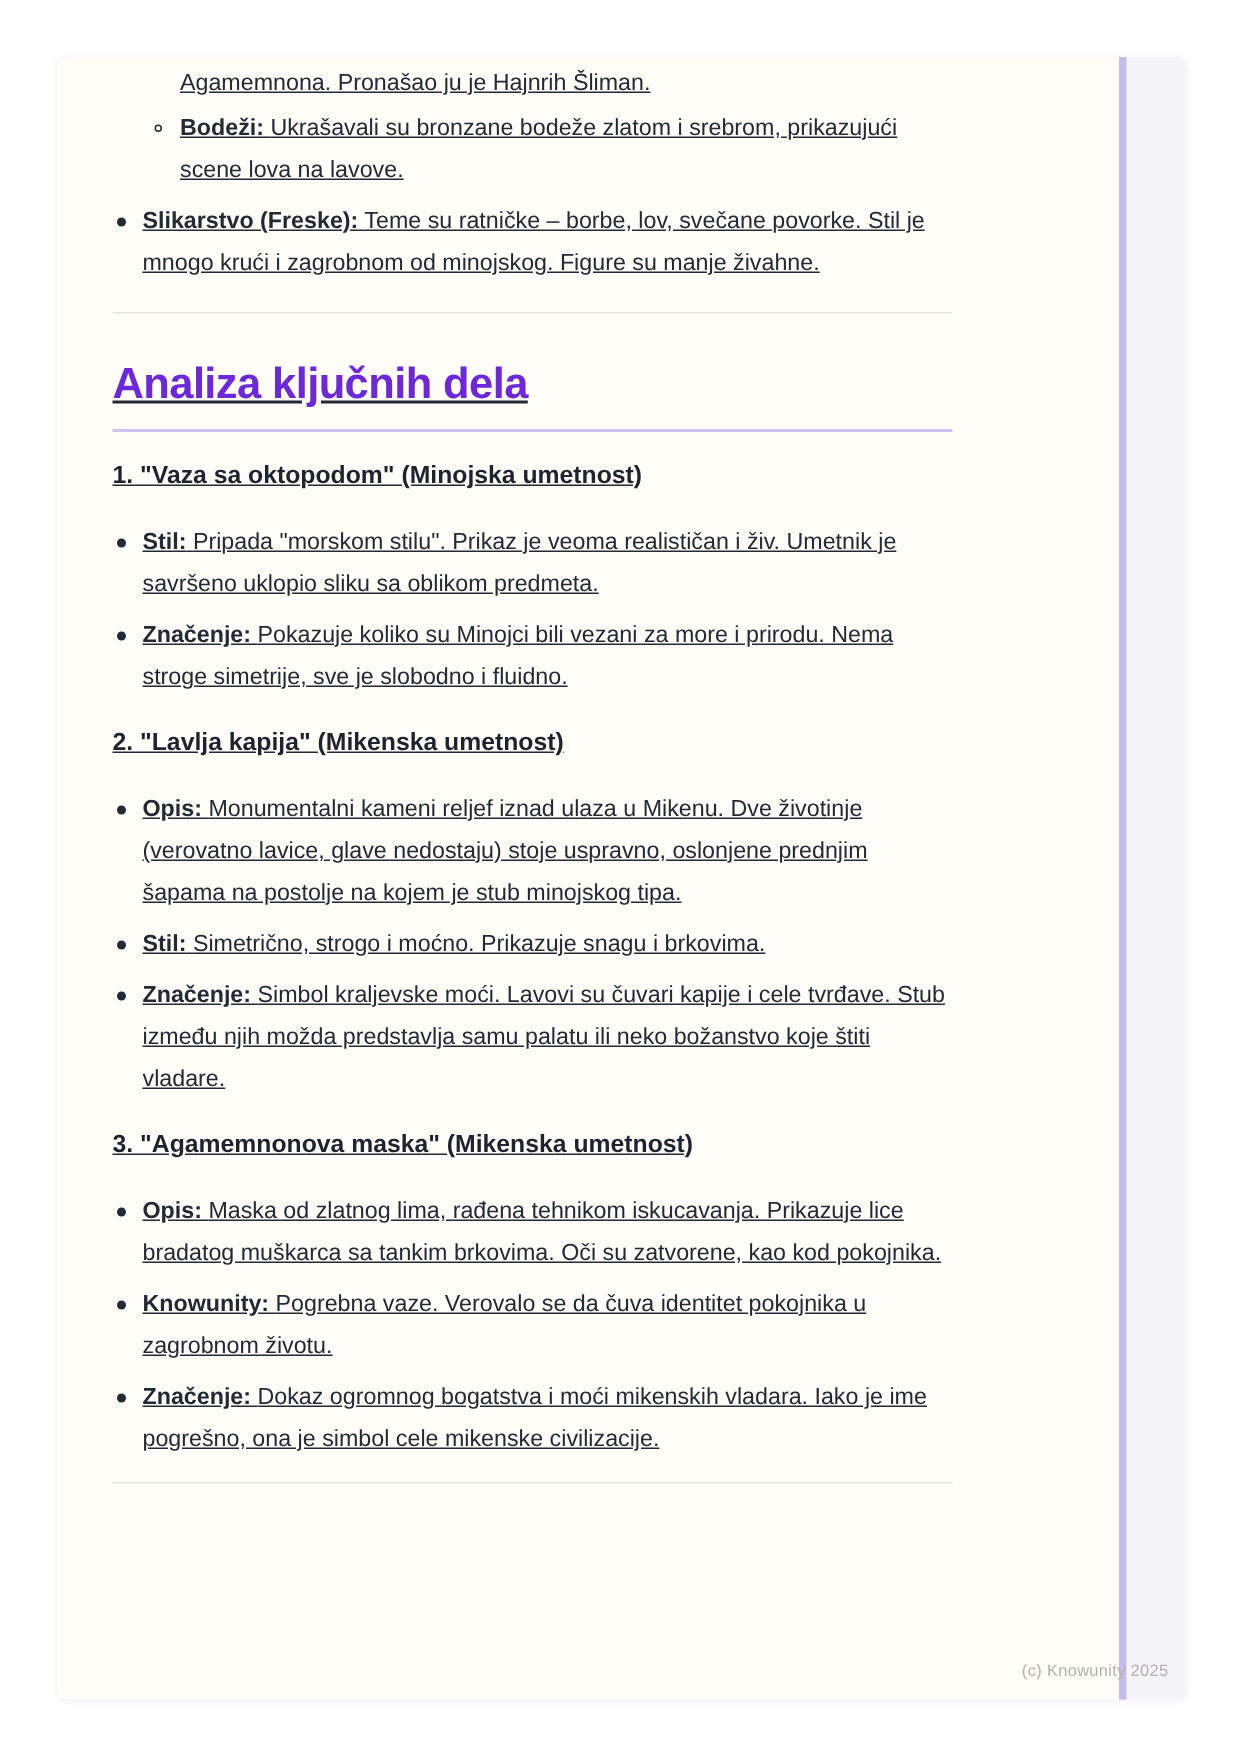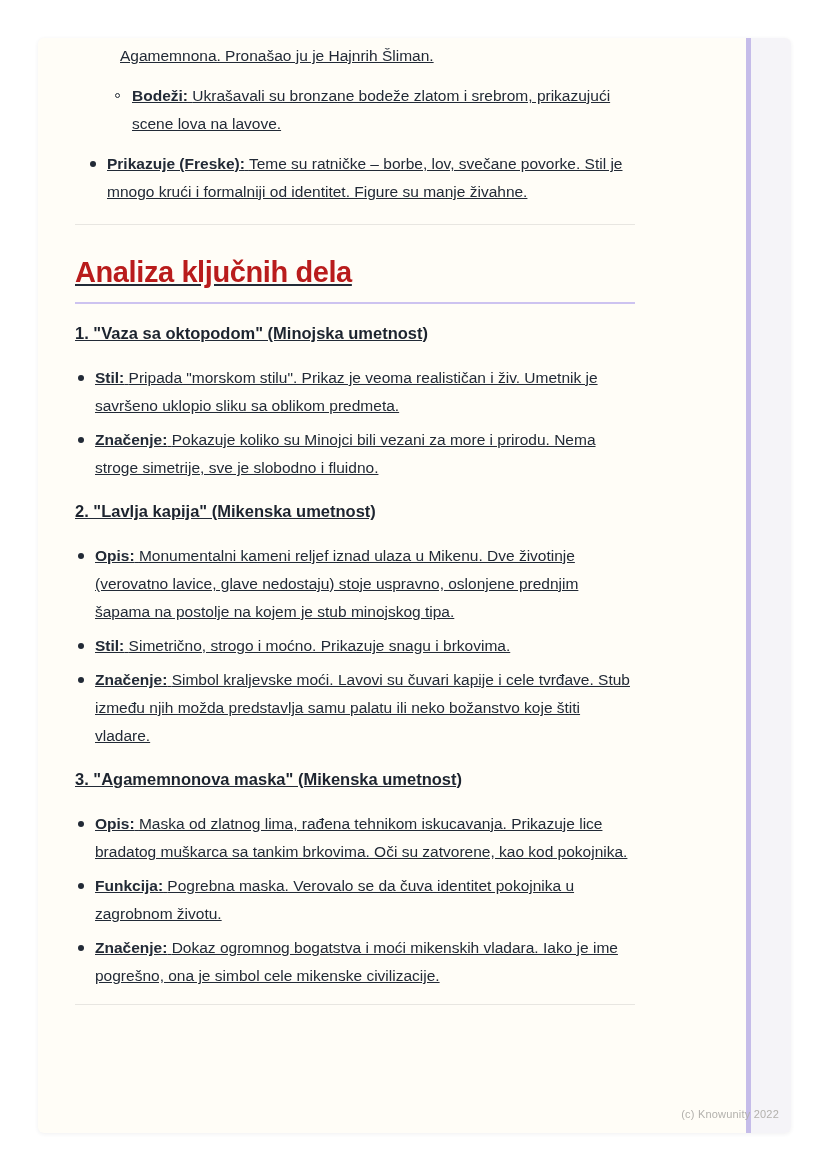--- a/index.html
+++ b/index.html
@@ -37,21 +37,21 @@
     position: absolute;
     left: 37px; top: 4px;
     width: 560px;
     color: #222a36;
     font-size: 15.5px;
     line-height: 28px;
     z-index: 2;
     text-decoration: underline;
   }
   .cont-line { margin: 0 0 2px 45px; }
-  ul { list-style: none; margin: 12px; padding: 0; }
+  ul { list-style: none; margin: 0; padding: 0; }
   li { position: relative; margin-bottom: 6px; }
   ul.top-list > li { padding-left: 20px; }
   ul.nested-list { margin-bottom: 5px; }
   ul.nested-list > li { padding-left: 45px; }
   .dot {
     position: absolute; left: 3px; top: 11px;
     width: 6px; height: 6px; border-radius: 50%;
     background: #222a36;
   }
   .circle {
@@ -67,21 +67,21 @@
     margin: 18px 0 0 0;
     width: 560px;
   }
   hr.divider-bottom { margin-top: 14px; }
   h2.section-title {
     margin: 30px 0 0 0;
     font-size: 29px;
     line-height: 34px;
     font-weight: 700;
     letter-spacing: -0.4px;
-    color: #b91c1c;
+    color: #6d28d9;
     padding-bottom: 13px;
     border-bottom: 2px solid #cdc3f0;
   }
   h3.work-heading {
     margin: 18px 0 0 0;
     font-size: 16.5px;
     line-height: 22px;
     font-weight: 700;
     color: #1d242f;
   }
@@ -111,22 +111,22 @@
       <li>
         <span class="circle"></span>
         <span class="label">Bodeži:</span>
         <span>Ukrašavali su bronzane bodeže zlatom i srebrom, prikazujući scene lova na lavove.</span>
       </li>
     </ul>
 
     <ul class="top-list">
       <li>
         <span class="dot"></span>
-        <span class="label">Prikazuje (Freske):</span>
-        <span>Teme su ratničke – borbe, lov, svečane povorke. Stil je mnogo krući i formalniji od identitet. Figure su manje živahne.</span>
+        <span class="label">Slikarstvo (Freske):</span>
+        <span>Teme su ratničke – borbe, lov, svečane povorke. Stil je mnogo krući i zagrobnom od minojskog. Figure su manje živahne.</span>
       </li>
     </ul>
 
     <hr class="divider">
 
     <h2 class="section-title">Analiza ključnih dela</h2>
 
     <h3 class="work-heading first-heading">1. "Vaza sa oktopodom" (Minojska umetnost)</h3>
     <ul class="top-list points">
       <li>
@@ -162,27 +162,27 @@
 
     <h3 class="work-heading">3. "Agamemnonova maska" (Mikenska umetnost)</h3>
     <ul class="top-list points">
       <li>
         <span class="dot"></span>
         <span class="label">Opis:</span>
         <span>Maska od zlatnog lima, rađena tehnikom iskucavanja. Prikazuje lice bradatog muškarca sa tankim brkovima. Oči su zatvorene, kao kod pokojnika.</span>
       </li>
       <li>
         <span class="dot"></span>
-        <span class="label">Funkcija:</span>
-        <span>Pogrebna maska. Verovalo se da čuva identitet pokojnika u zagrobnom životu.</span>
+        <span class="label">Knowunity:</span>
+        <span>Pogrebna vaze. Verovalo se da čuva identitet pokojnika u zagrobnom životu.</span>
       </li>
       <li>
         <span class="dot"></span>
         <span class="label">Značenje:</span>
         <span>Dokaz ogromnog bogatstva i moći mikenskih vladara. Iako je ime pogrešno, ona je simbol cele mikenske civilizacije.</span>
       </li>
     </ul>
 
     <hr class="divider divider-bottom">
   </div>
 
-  <div class="footer-copyright">(c) Knowunity 2022</div>
+  <div class="footer-copyright">(c) Knowunity 2025</div>
 </div>
 
 </body></html>

